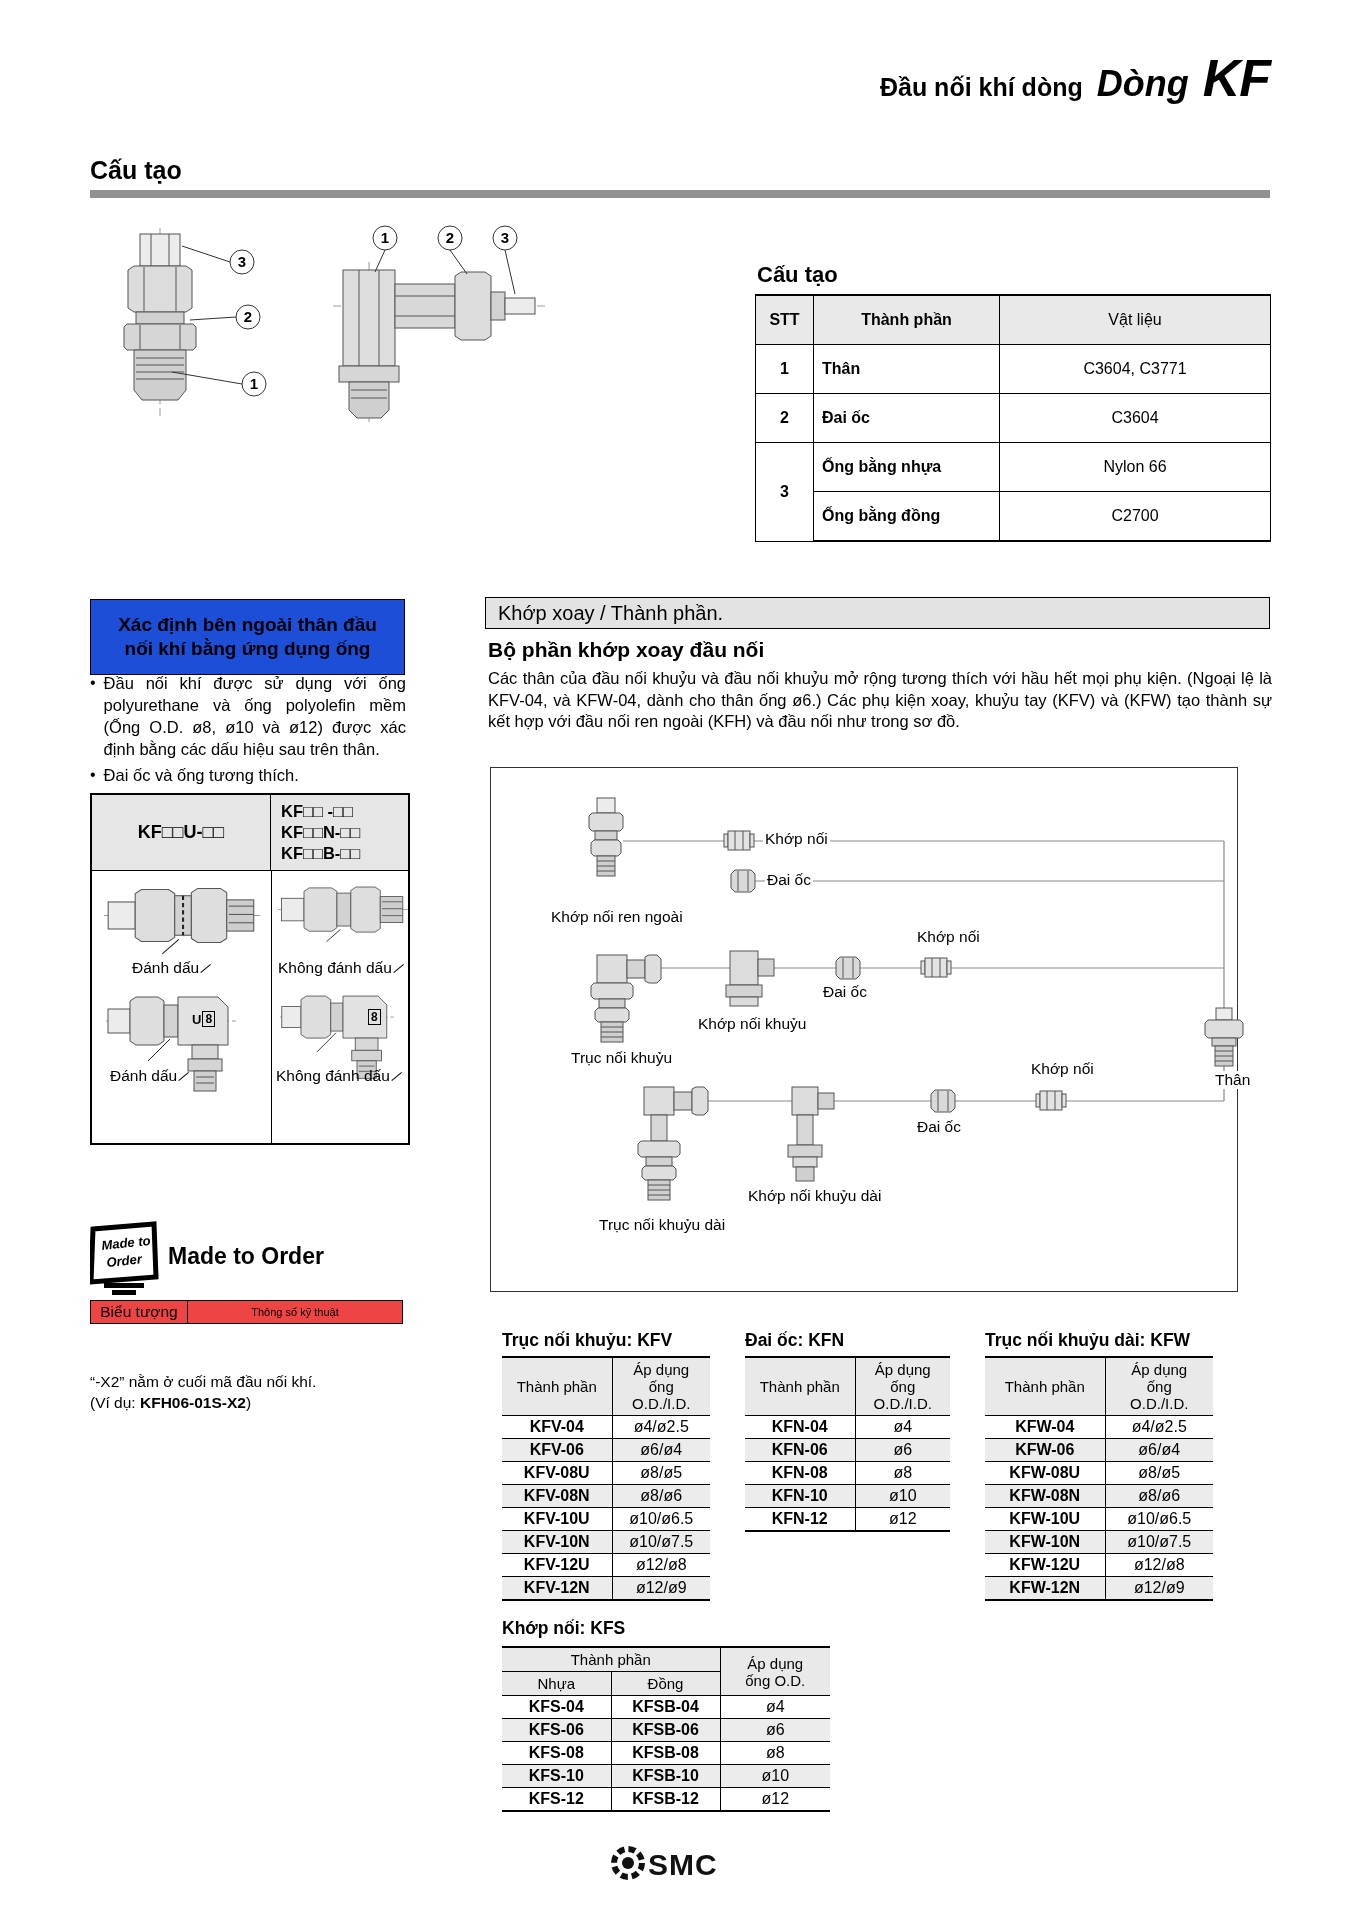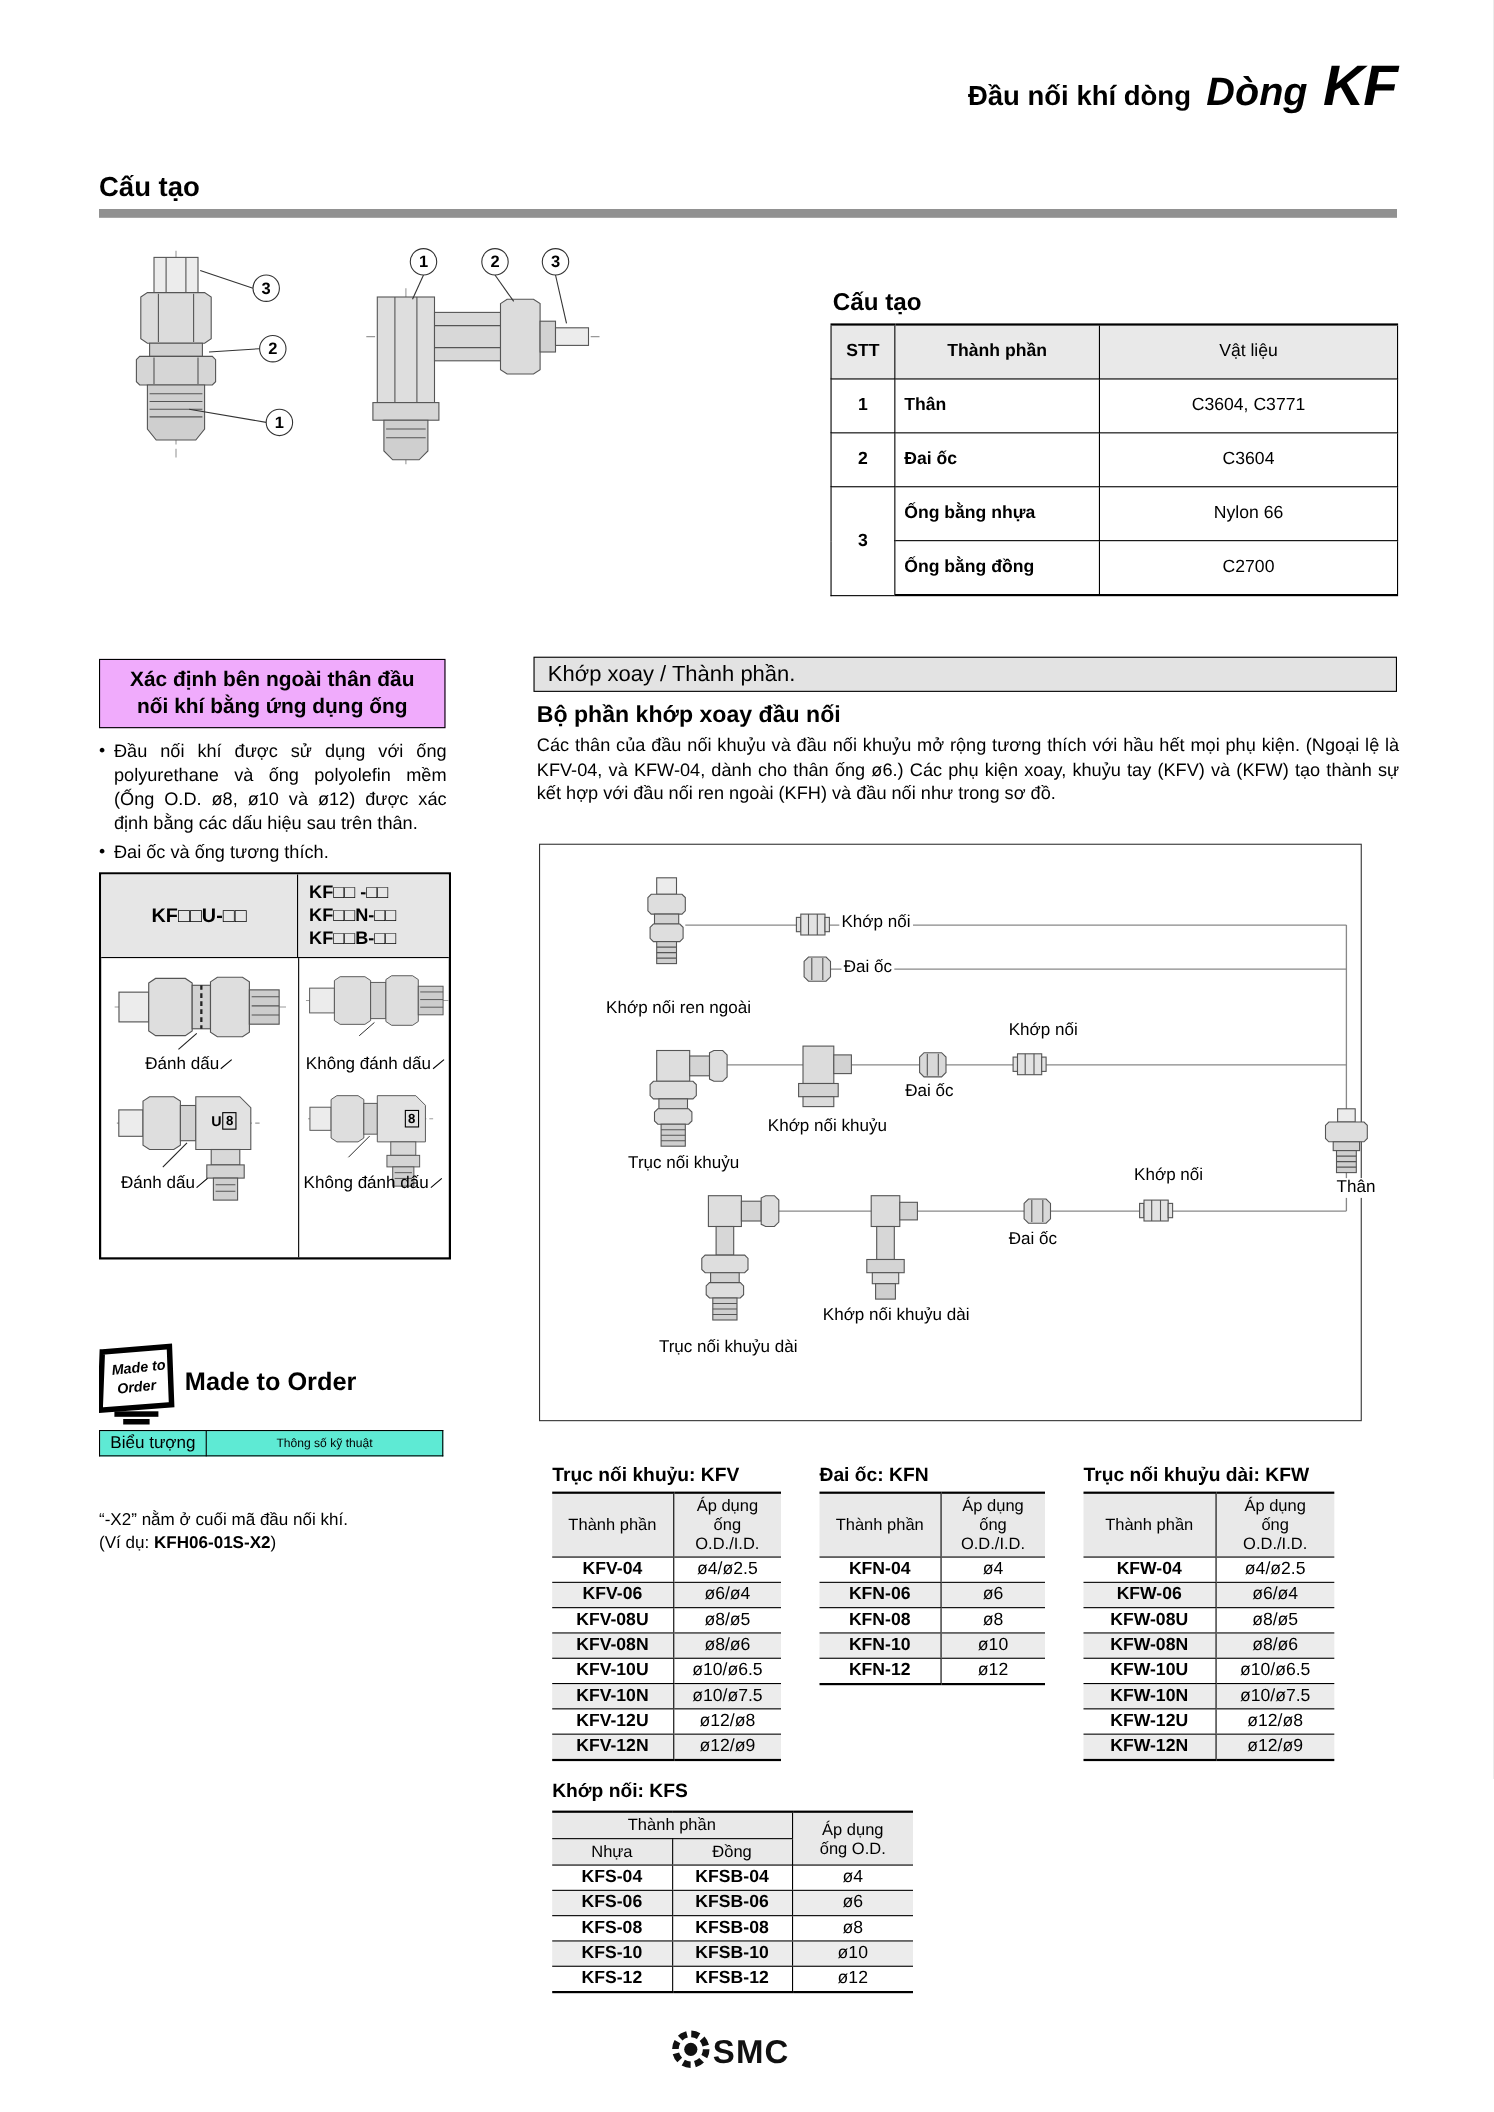--- a/index.html
+++ b/index.html
@@ -23,21 +23,21 @@
   .ctable{left:755px;top:294px;border-collapse:collapse;table-layout:fixed}
   .ctable th,.ctable td{border:1px solid #000;font-size:16px;height:23px;padding:15px 8px}
   .ctable tr:first-child th{border-top:2px solid #000}
   .ctable tr:last-child td{border-bottom:2px solid #000}
   .ctable th{background:#e9e9e9;font-weight:normal;text-align:center}
   .ctable .num{width:58px;text-align:center;font-weight:bold}
   .ctable .part{width:186px;font-weight:bold;text-align:left}
   .ctable .mat{width:271px;text-align:center}
 
   
-  .idbox{left:90px;top:599px;width:315px;height:63px;background:#f0abfc;border:1px solid #000;
+  .idbox{left:90px;top:599px;width:315px;height:76px;background:#1d4ed8;border:1px solid #000;
          display:flex;align-items:center;justify-content:center;text-align:center;
          font-weight:bold;font-size:19px;line-height:24px}
   .bullets{left:90px;top:672px;width:316px;font-size:16.5px;line-height:22px}
   .bullet{display:flex;gap:8px;margin-bottom:4px}
   .bullet .dot{font-size:16px}
   .bullet .btext{text-align:justify}
 
   .cmp{left:90px;top:793px;width:320px;height:352px;border:2px solid #000}
   .cmp-head{display:flex;height:76px;background:#e6e6e6;border-bottom:1px solid #000}
   .cmp-h-l{width:179px;border-right:1px solid #000;display:flex;align-items:center;justify-content:center;
@@ -47,21 +47,21 @@
   .cmp-sep{position:absolute;left:179px;top:0;width:1px;height:100%;background:#000}
   .cmp-lbl{position:absolute;font-size:15.5px;white-space:nowrap}
   .cmp-lbl::after{content:"";display:inline-block;width:13px;height:1px;background:#000;
                   transform:rotate(-40deg);transform-origin:left bottom;margin-left:2px}
   .mark{position:absolute;font-size:13px;font-weight:bold;display:flex;align-items:center;gap:1px}
   .mark .boxed{border:1px solid #000;padding:0 2px;font-size:12px;line-height:14px}
 
   .mto-title{left:168px;top:1243px;font-size:23px;font-weight:bold}
   .x2table{left:90px;top:1300px;border-collapse:collapse;table-layout:fixed}
   .x2table th,.x2table td{border:1px solid #000;font-size:11px;text-align:center}
-  .x2table th{background:#5eead4;font-weight:normal;height:23px}
+  .x2table th{background:#ef4444;font-weight:normal;height:23px}
   .x2table .sym{width:97px;font-weight:bold;font-size:18px}
   .x2table .spec{width:215px;height:44px;line-height:19px}
   .notes{left:90px;top:1371px;font-size:15.5px;line-height:21px}
 
   
   .bar{left:485px;top:597px;width:785px;height:32px;background:#e3e3e3;border:1px solid #000;
        display:flex;align-items:center;padding-left:12px;font-size:20px;font-weight:normal}
   .subhead{left:488px;top:638px;font-size:21px;font-weight:bold}
   .para{left:488px;top:668px;width:784px;font-size:16.5px;line-height:21.5px;text-align:justify}
   .diagram{left:490px;top:767px;width:748px;height:525px;border:1px solid #333}

